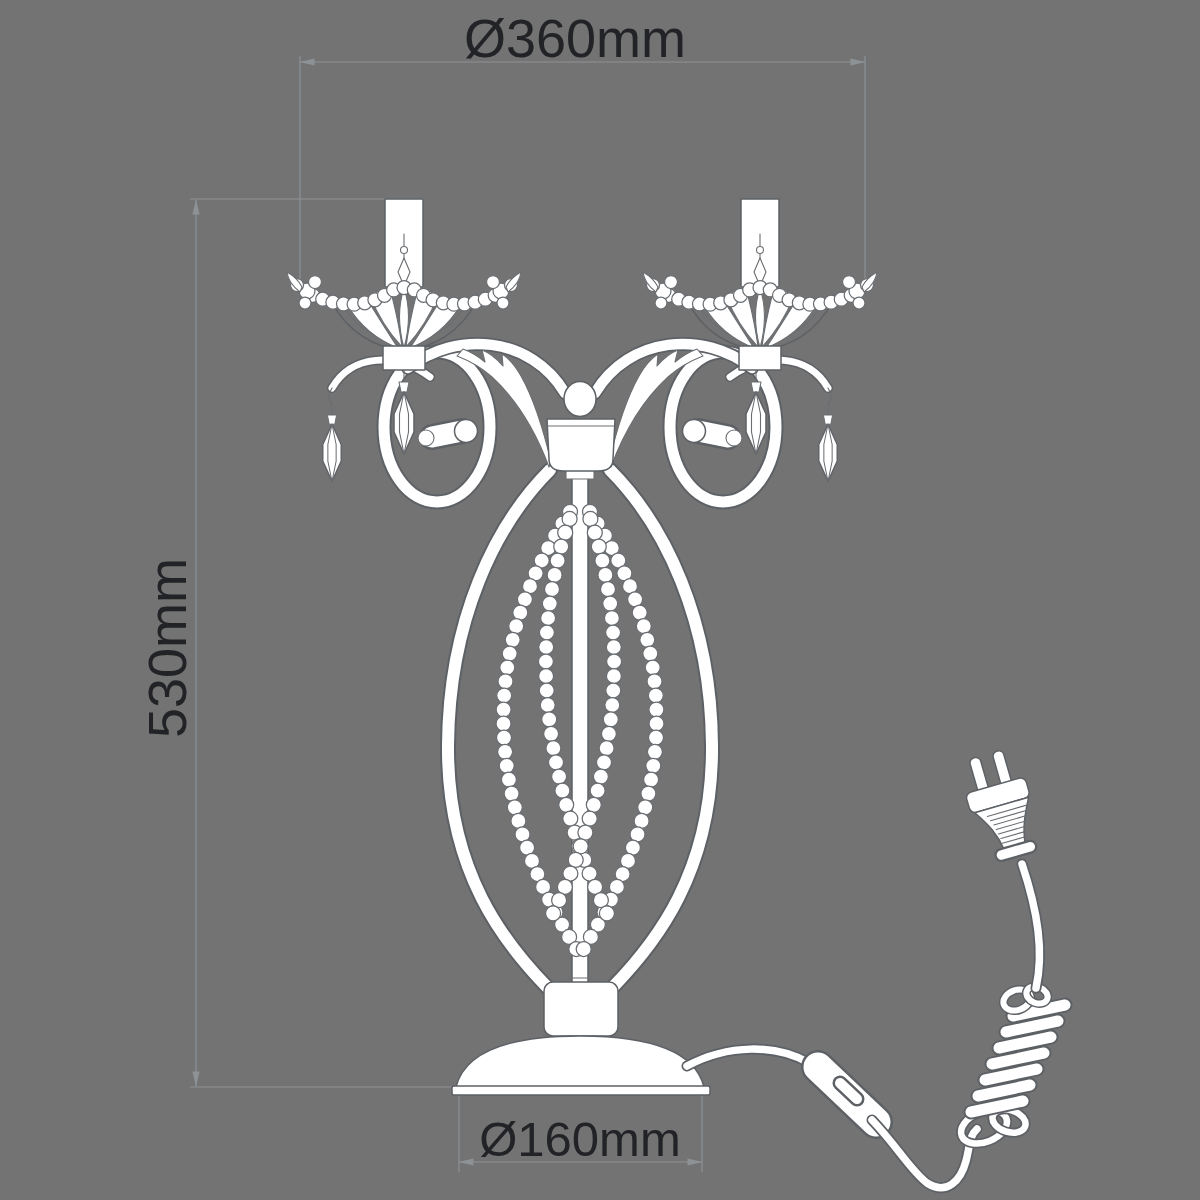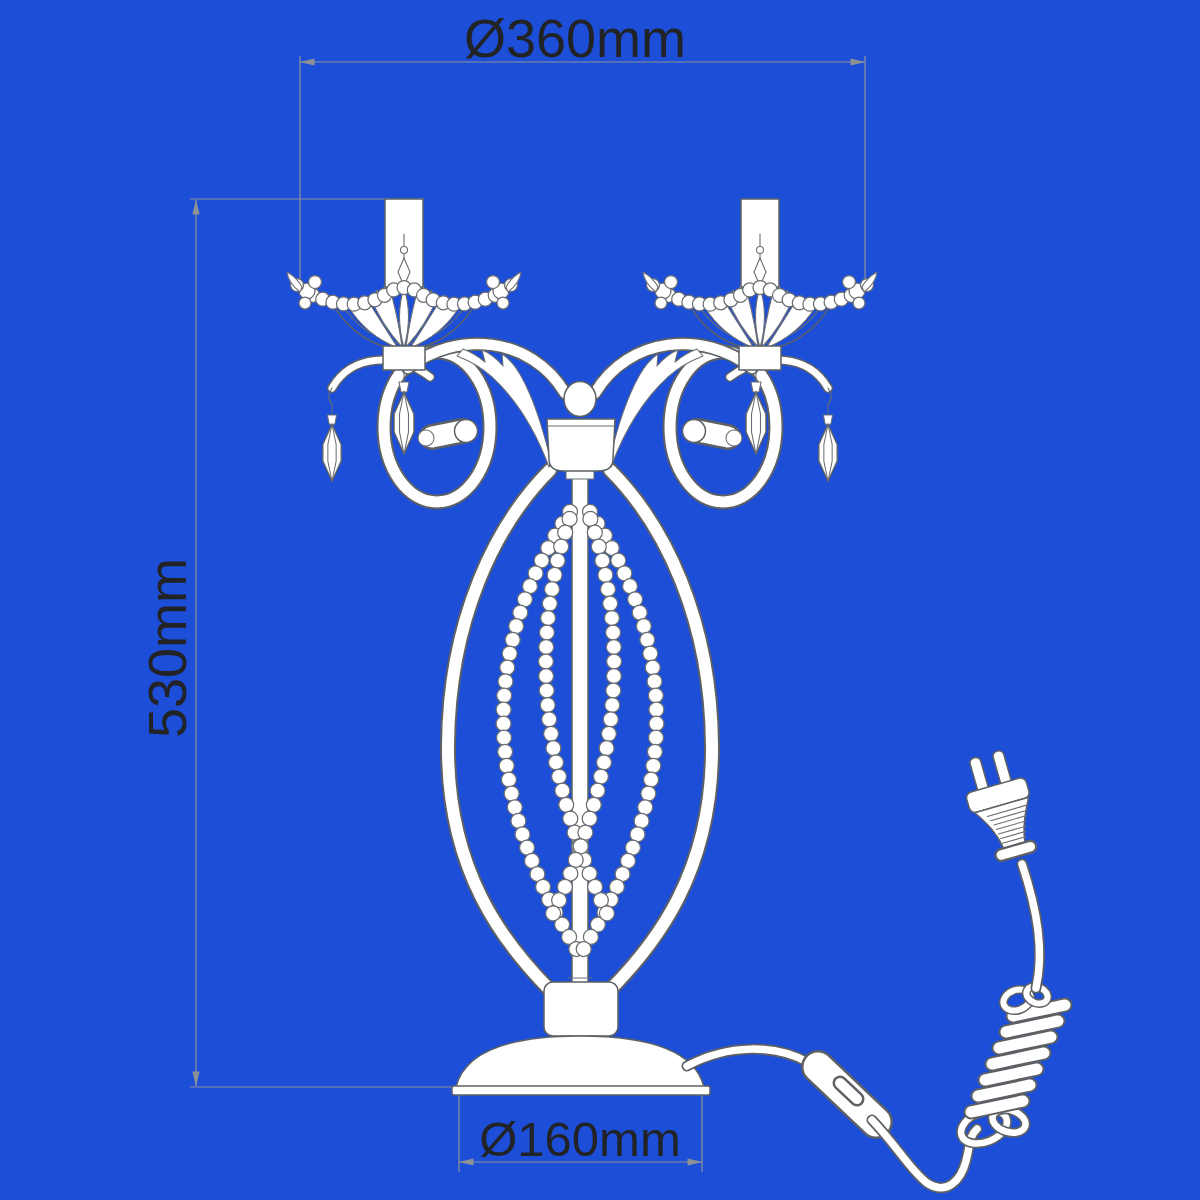--- a/index.html
+++ b/index.html
@@ -1,16 +1,16 @@
 <!DOCTYPE html>
 <html><head>
 <meta charset="utf-8">
 <style>
   html,body{margin:0;padding:0;background:#ffffff;}
-  .canvas{position:relative;width:1200px;height:1200px;background:#1d4ed8;overflow:hidden;
+  .canvas{position:relative;width:1200px;height:1200px;background:#737373;overflow:hidden;
           font-family:"Liberation Sans",sans-serif;}
   svg{display:block}
   
   .ln{stroke:#5d6165;stroke-width:1.5;fill:none;stroke-linecap:round;stroke-linejoin:round}
   .ln2{stroke:#6a6e72;stroke-width:1.1;fill:none;stroke-linecap:round;stroke-linejoin:round}
   .wf{fill:#ffffff}
   
   .o{stroke:#5d6165;fill:none;stroke-linecap:round;stroke-linejoin:round}
   .i{stroke:#ffffff;fill:none;stroke-linecap:round;stroke-linejoin:round}
   

